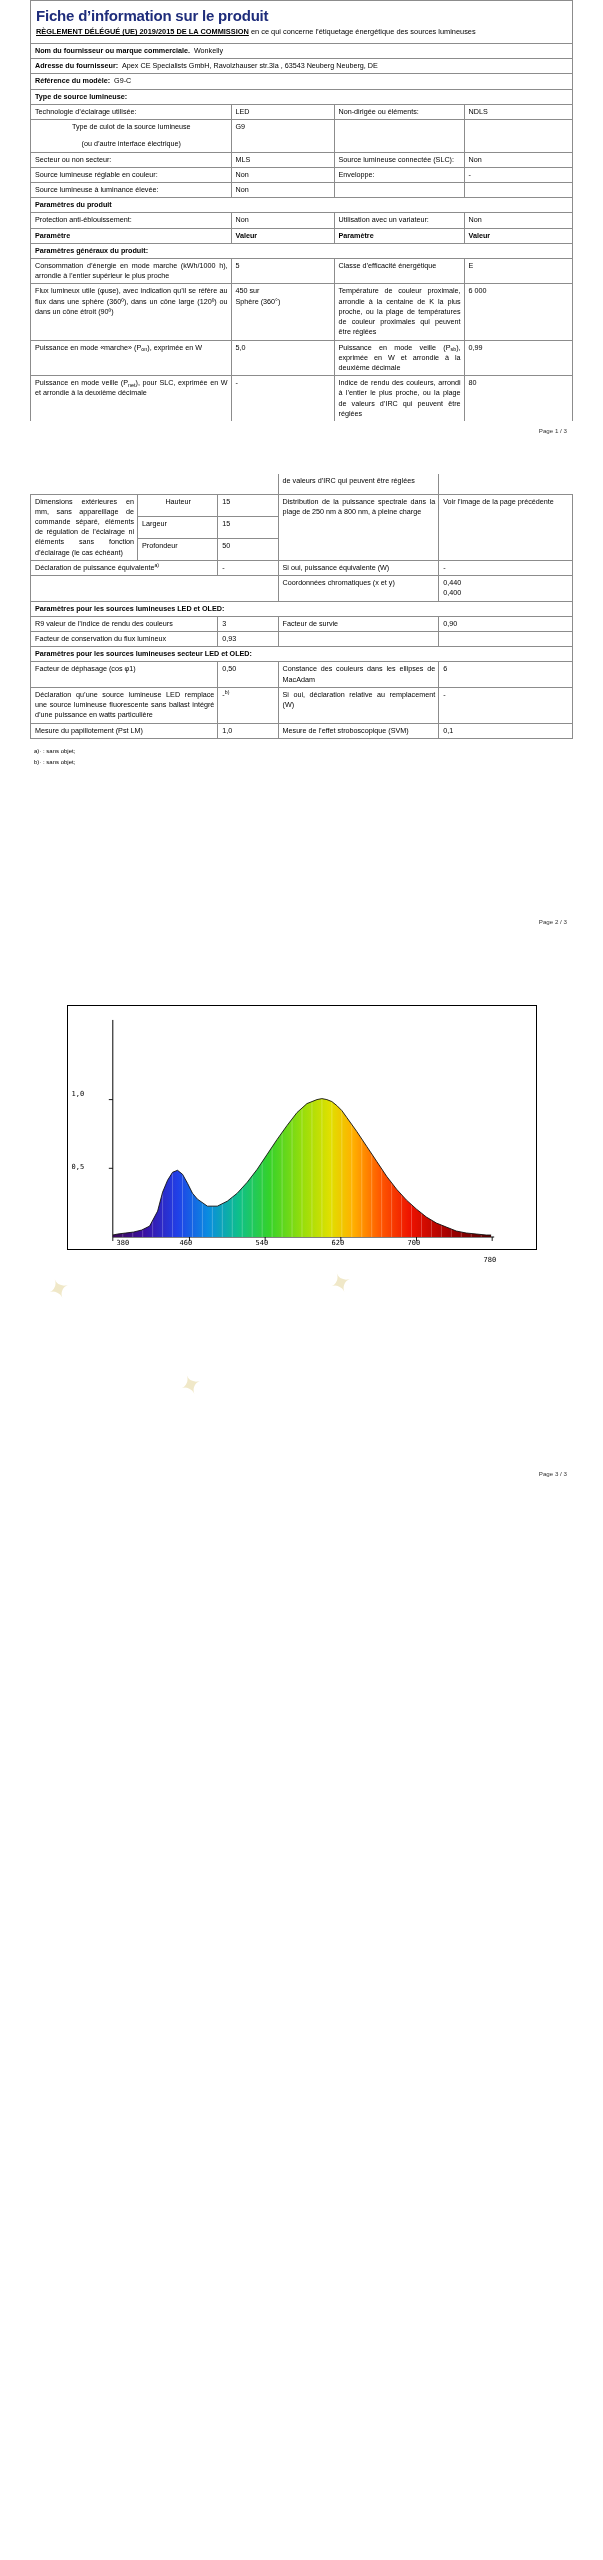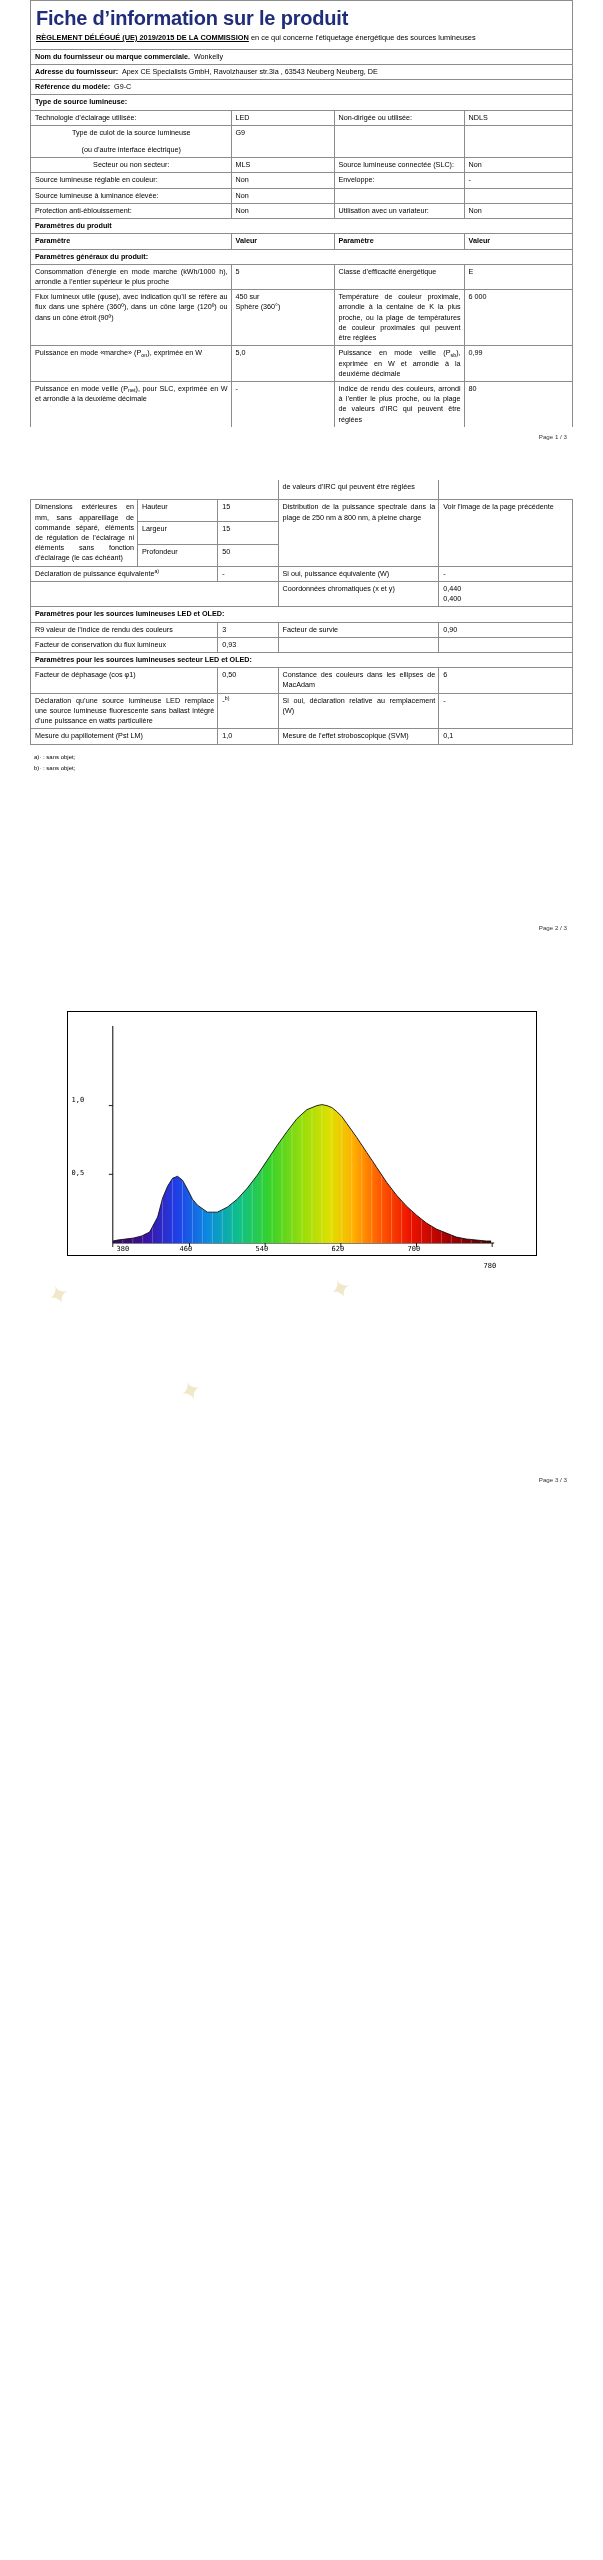--- a/index.html
+++ b/index.html
@@ -15,21 +15,21 @@
     position:relative;
     width:603px;
     background:#fff;
   }
   .page-inner {
     padding:0 30px;
   }
 
   
   .doc-title {
-    font-size:20px;
+    font-size:15px;
     font-weight:bold;
     color:#1f2d7b;
     letter-spacing:-0.2px;
     line-height:1.15;
     padding:6px 5px 3px 5px;
   }
   .doc-subtitle {
     font-size:7.4px;
     line-height:1.45;
     padding:0 5px 5px 5px;
@@ -156,59 +156,59 @@
       <tr>
         <td colspan="4" class="b"><span>Référence du modèle:</span>&nbsp;&nbsp;<span style="font-weight:normal">G9-C</span></td>
       </tr>
       <tr>
         <td colspan="4" class="b"><span>Type de source lumineuse:</span></td>
       </tr>
 
       <tr>
         <td class="lbl">Technologie d’éclairage utilisée:</td>
         <td class="ctr">LED</td>
-        <td class="lbl">Non-dirigée ou utilisée:</td>
+        <td class="lbl">Non-dirigée ou éléments:</td>
         <td class="ctr">NDLS</td>
       </tr>
       <tr>
         <td class="lbl" style="text-align:center">
           <span>Type de culot de la source lumineuse</span>
           <div style="margin-top:7px">(ou d’autre interface électrique)</div>
         </td>
         <td class="ctr">G9</td>
         <td class="lbl"></td>
         <td class="ctr"></td>
       </tr>
       <tr>
-        <td class="lbl" style="text-align:center">Secteur ou non secteur:</td>
+        <td class="lbl" style="text-align:left">Secteur ou non secteur:</td>
         <td class="ctr">MLS</td>
         <td class="lbl">Source lumineuse connectée (SLC):</td>
         <td class="ctr">Non</td>
       </tr>
       <tr>
         <td class="lbl">Source lumineuse réglable en couleur:</td>
         <td class="ctr">Non</td>
         <td class="lbl" style="text-align:left">Enveloppe:</td>
         <td class="ctr">-</td>
       </tr>
       <tr>
         <td class="lbl">Source lumineuse à luminance élevée:</td>
         <td class="ctr">Non</td>
         <td class="lbl"></td>
         <td class="ctr"></td>
       </tr>
       <tr>
+        <td colspan="4" class="sec">Paramètres du produit</td>
+      </tr>
+
+      <tr>
         <td class="lbl" style="text-align:left">Protection anti-éblouissement:</td>
         <td class="ctr">Non</td>
         <td class="lbl">Utilisation avec un variateur:</td>
         <td class="ctr">Non</td>
-      </tr>
-
-      <tr>
-        <td colspan="4" class="sec">Paramètres du produit</td>
       </tr>
       <tr>
         <td class="hdr-row" style="text-align:left">Paramètre</td>
         <td class="hdr-row" style="text-align:left">Valeur</td>
         <td class="hdr-row" style="text-align:left">Paramètre</td>
         <td class="hdr-row" style="text-align:left">Valeur</td>
       </tr>
       <tr>
         <td colspan="4" class="sec">Paramètres généraux du produit:</td>
       </tr>
@@ -259,21 +259,21 @@
 
       <tbody>
           <tr>
         <td colspan="3" style="border-top:none;border-left:none;height:20px"></td>
         <td class="lbl" style="border-top:none">de valeurs d’IRC qui peuvent être réglées</td>
         <td style="border-top:none;border-right:none"></td>
       </tr>
 
       <tr>
         <td rowspan="3" class="lbl">Dimensions extérieures en mm, sans appareillage de commande séparé, éléments de régulation de l’éclairage ni éléments sans fonction d’éclairage (le cas échéant)</td>
-        <td class="lbl" style="text-align:left">Hauteur</td>
+        <td class="lbl" style="text-align:center">Hauteur</td>
         <td class="ctr">15</td>
         <td rowspan="3" class="lbl">Distribution de la puissance spectrale dans la plage de 250 nm à 800 nm, à pleine charge</td>
         <td rowspan="3" class="ctr">Voir l’image de la page précédente</td>
       </tr>
       <tr>
         <td class="lbl" style="text-align:left">Largeur</td>
         <td class="ctr">15</td>
       </tr>
       <tr>
         <td class="lbl" style="text-align:left">Profondeur</td>

